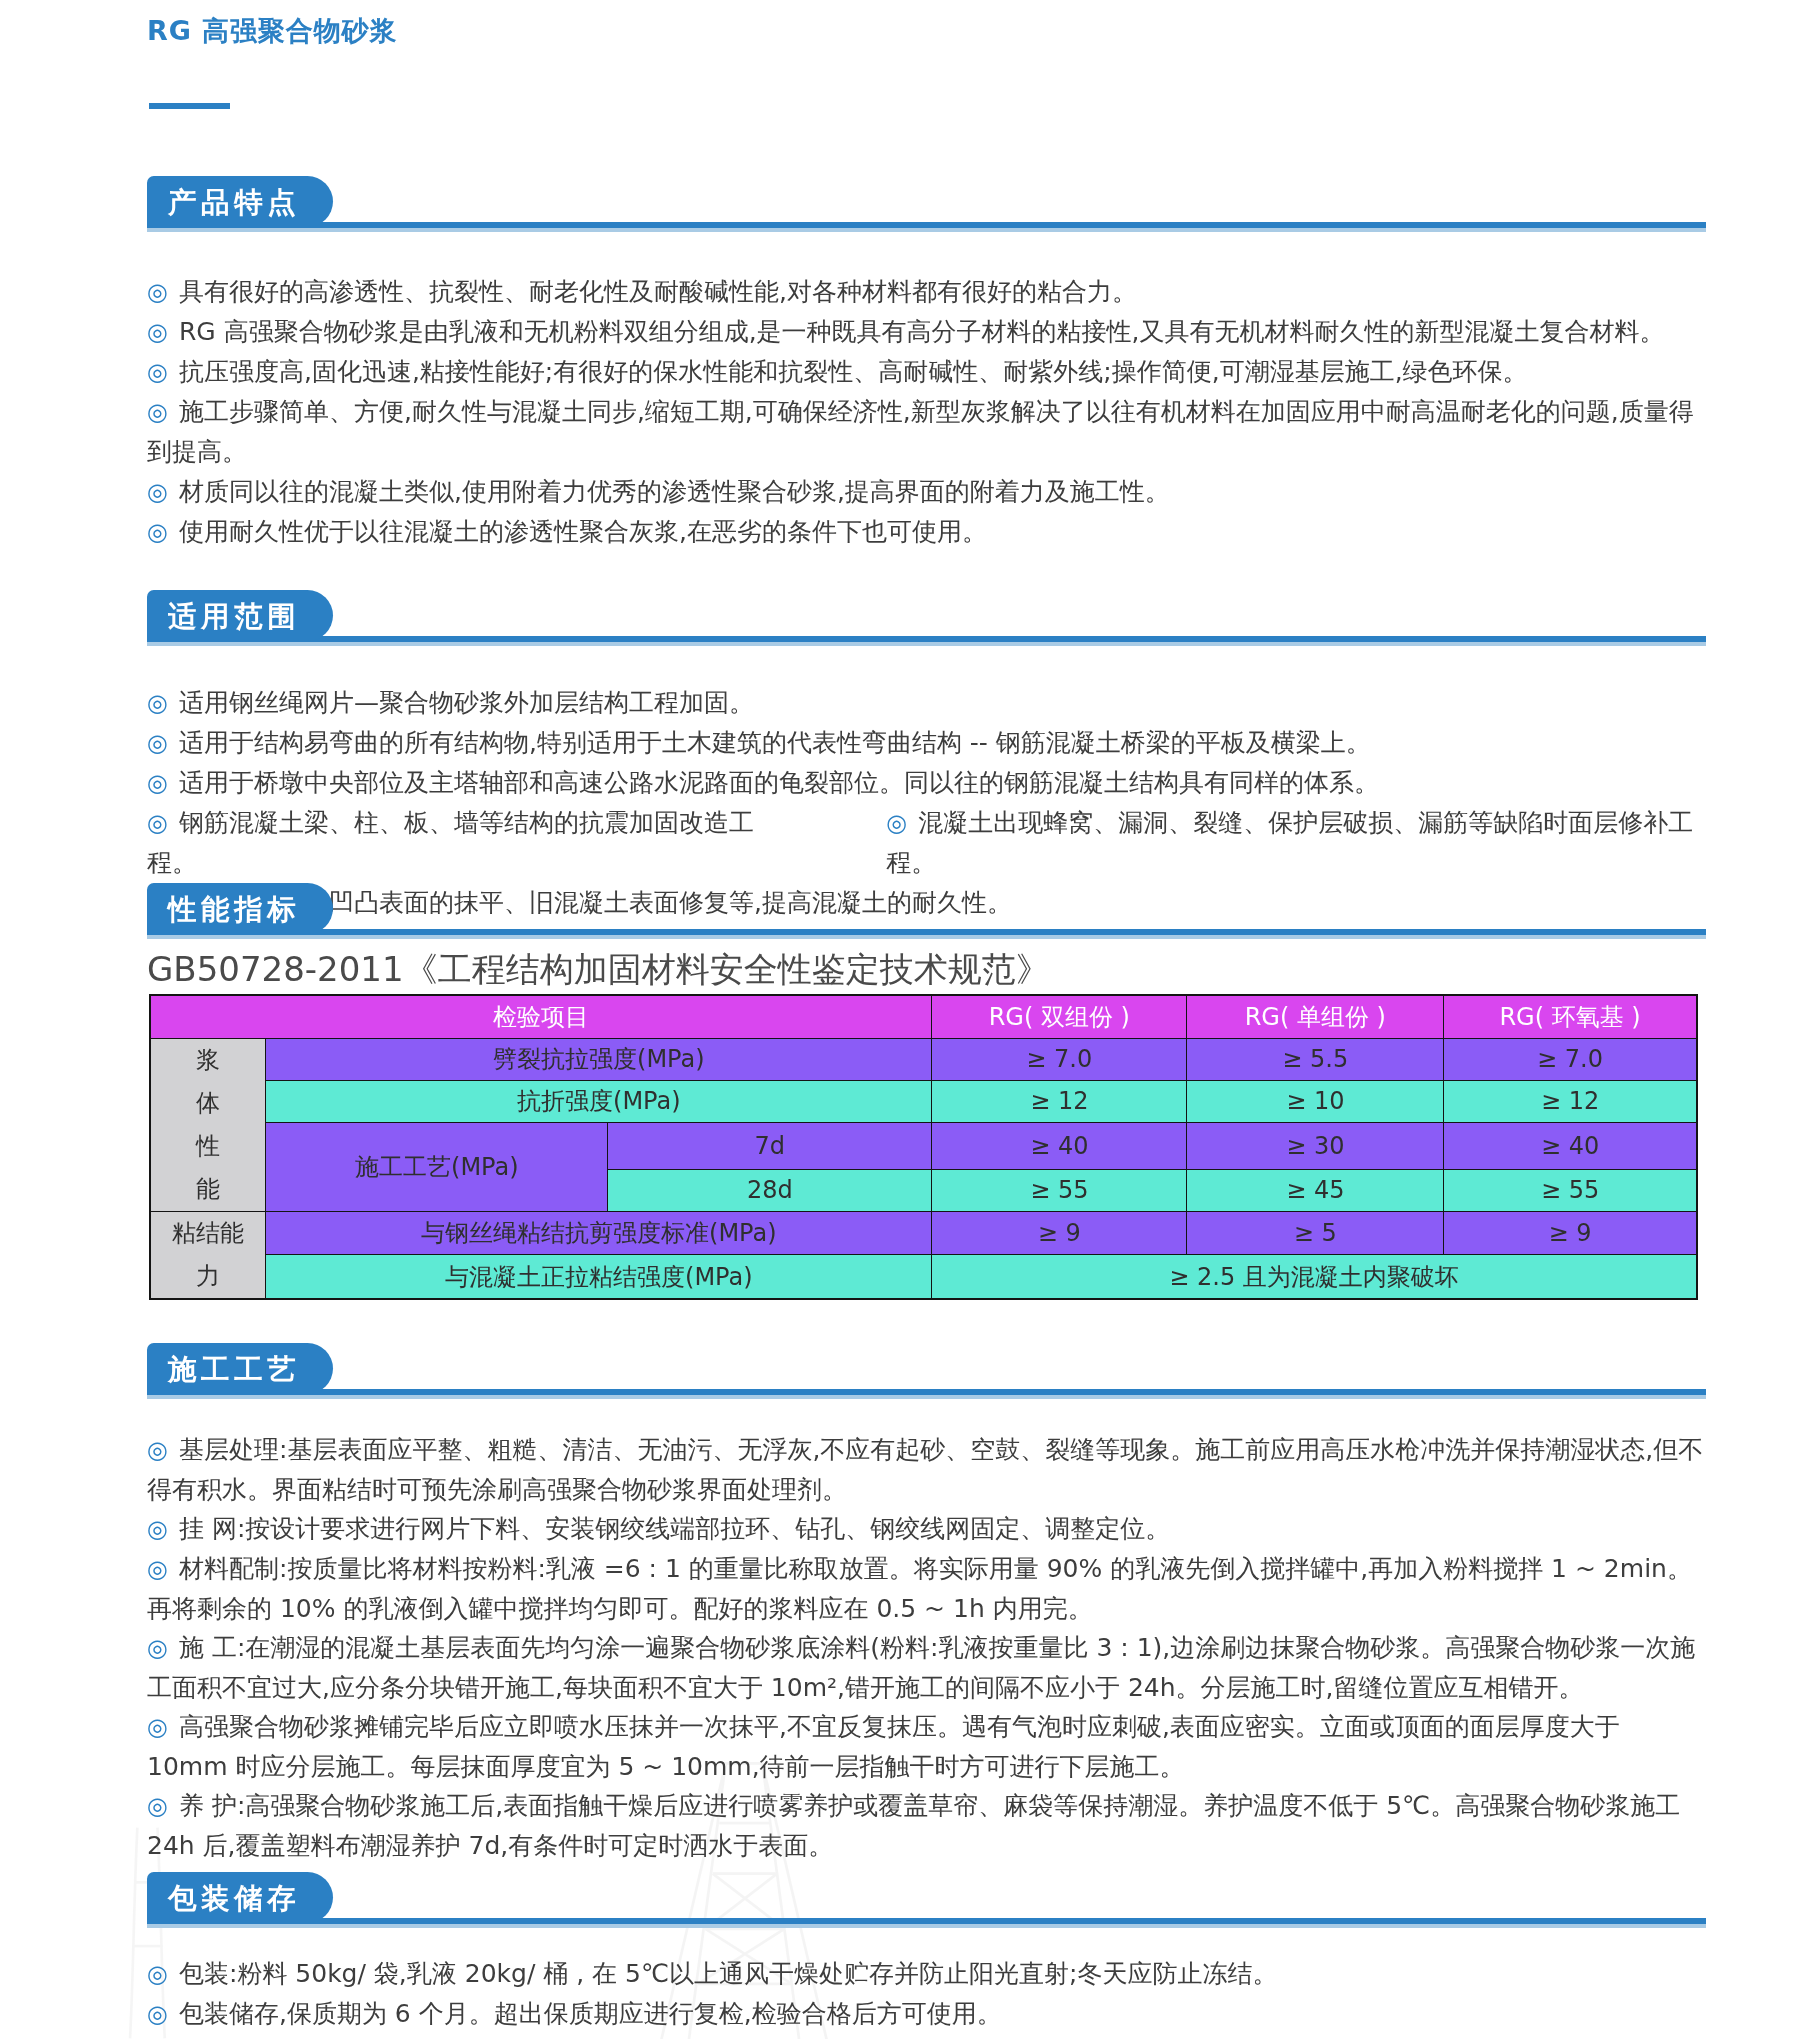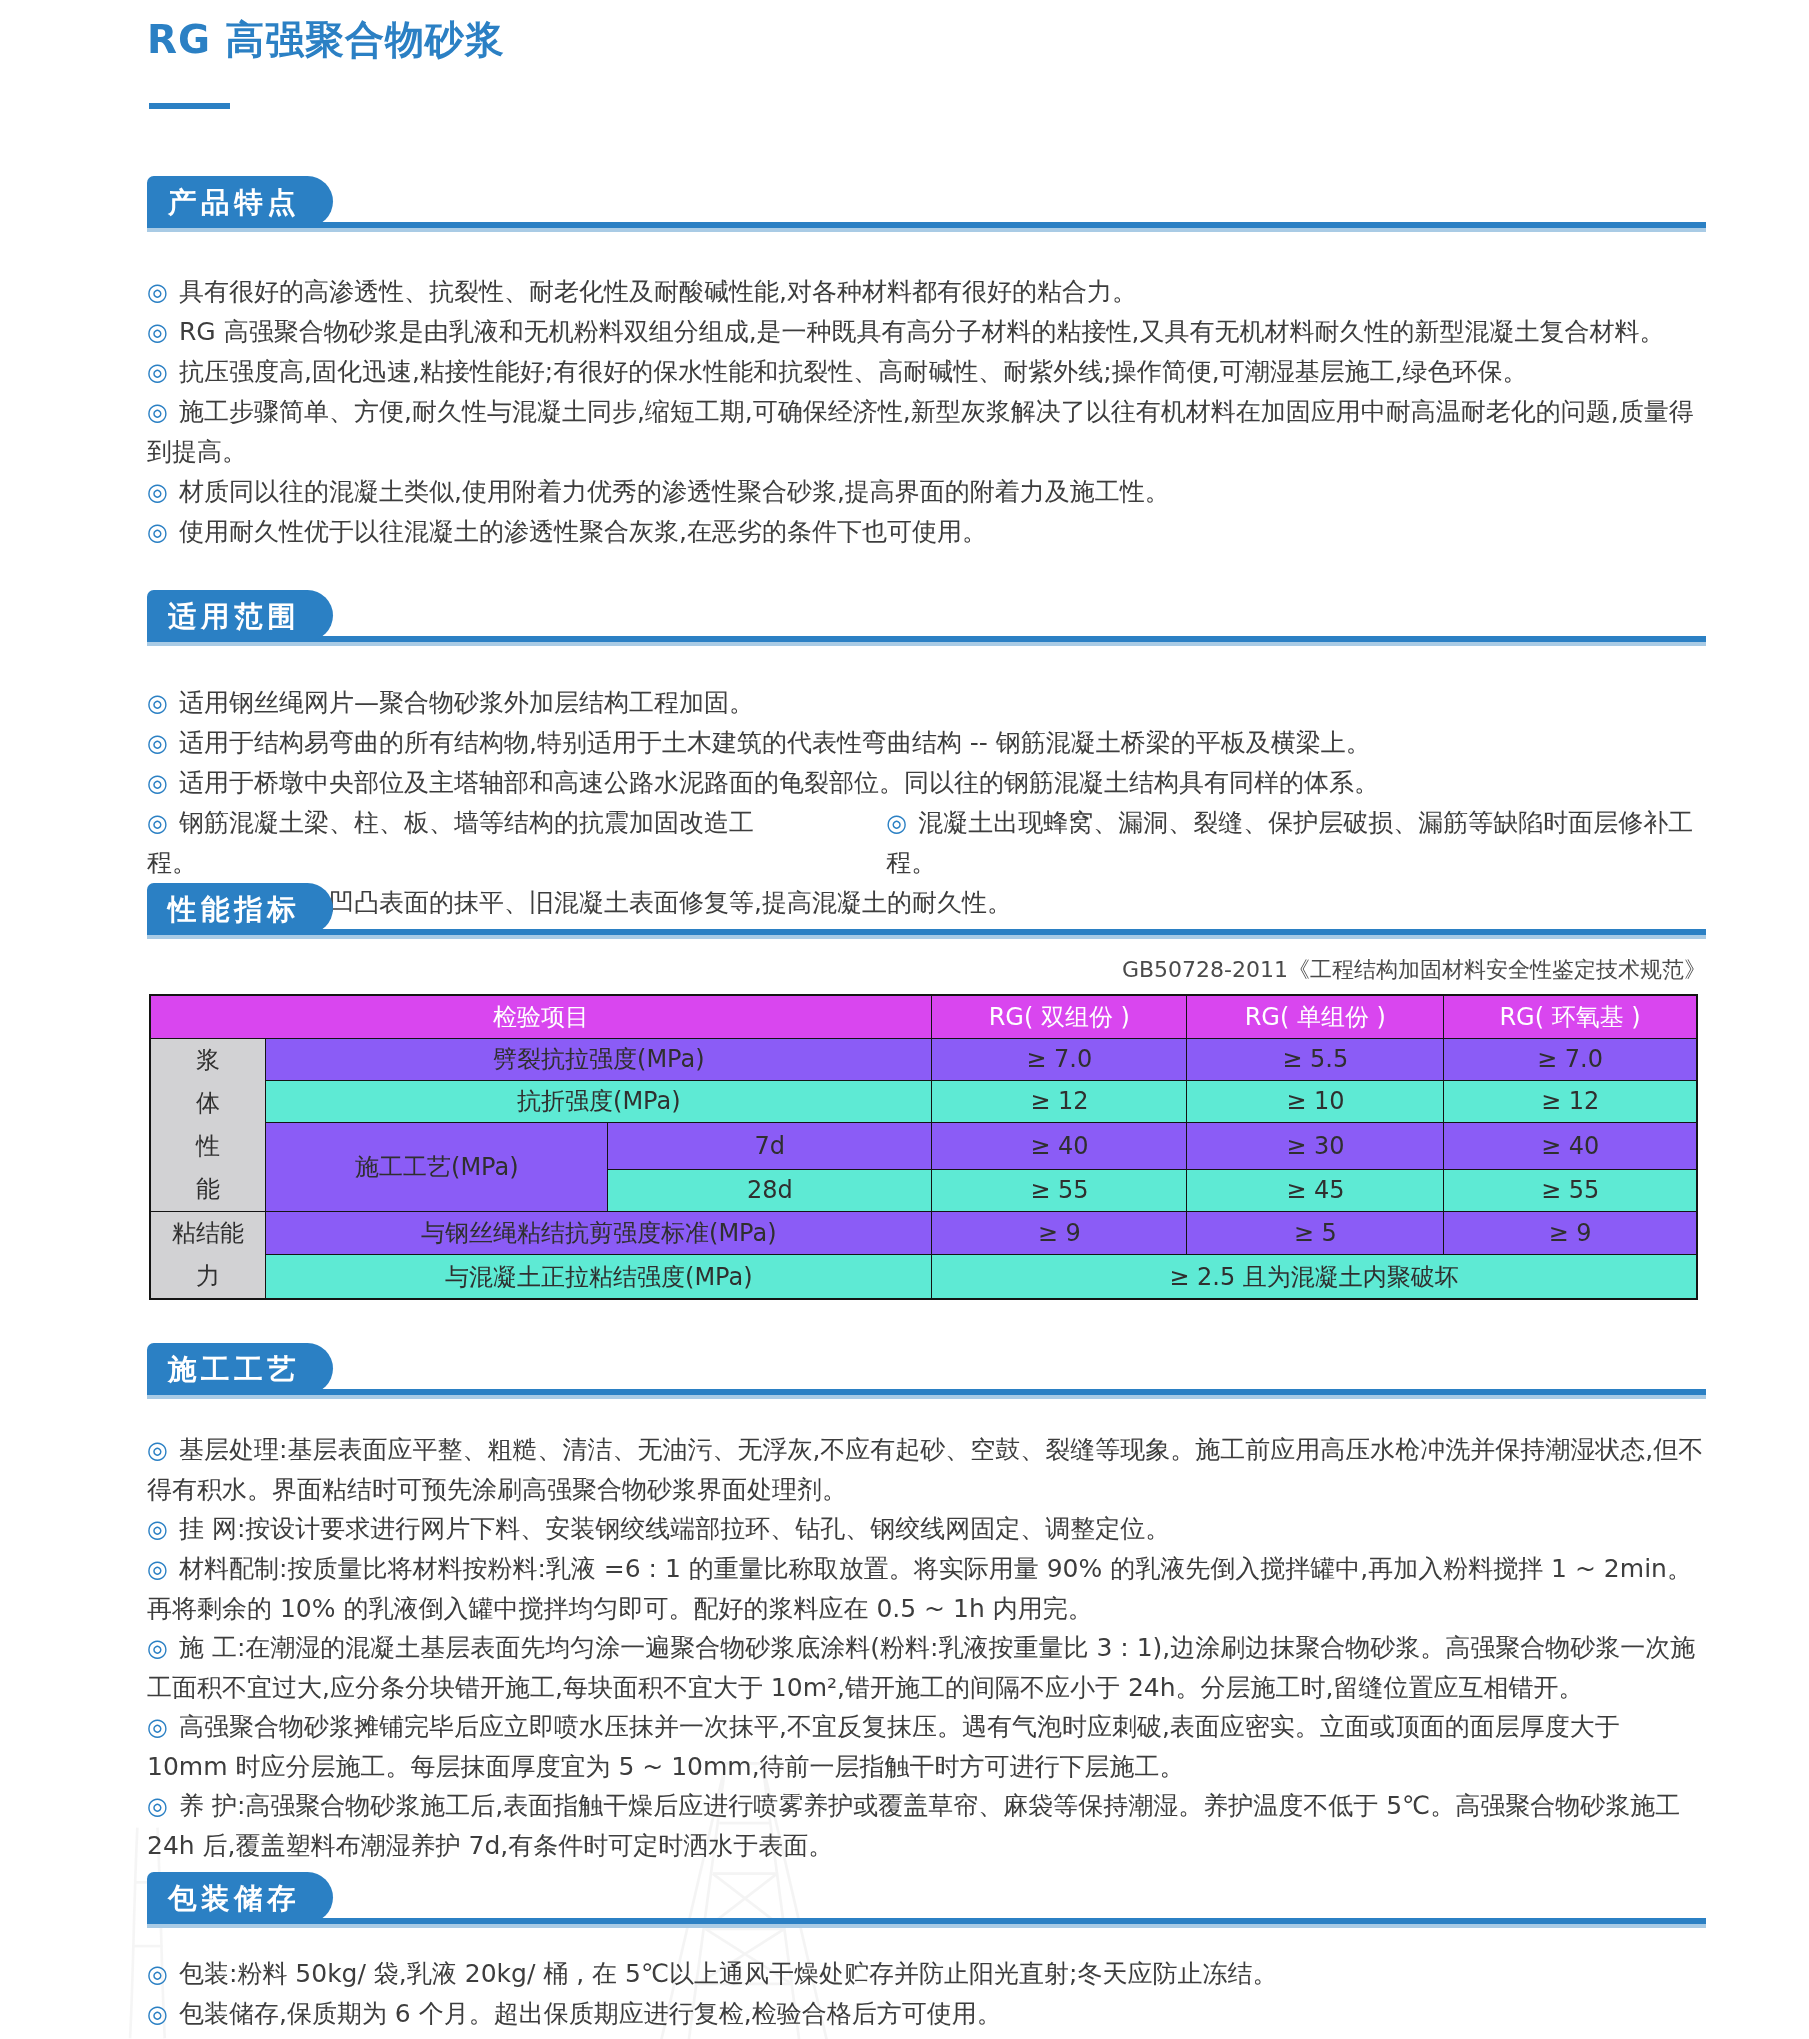--- a/index.html
+++ b/index.html
@@ -7,21 +7,21 @@
     position:relative;
     width:1809px; height:2040px;
     background:#ffffff;
     font-family:"DejaVu Sans","Liberation Sans",sans-serif;
     color:#3d3d3d;
     overflow:hidden;
   }
   
   .doc-title {
     position:absolute; left:147px; top:13px;
-    font-size:39px; font-weight:bold; color:#2b80c4; letter-spacing:0.9px;
+    font-size:27px; font-weight:bold; color:#2b80c4; letter-spacing:0.9px;
   }
   .title-underline {
     position:absolute; left:149px; top:103px;
     width:81px; height:6.4px; background:#2b80c4;
   }
   
   .watermark {
     position:absolute; left:551px; top:1745px;
     opacity:0.55; pointer-events:none;
   }
@@ -53,22 +53,22 @@
   .sec-process .bullets   { margin-top:31px; }
   .sec-packaging .bullets { margin-top:26px; }
   .bullet { font-size:25px; line-height:40px; color:#3d3d3d; }
   .sec-process .bullet { line-height:39px; }
   .bullet .mark { color:#2b80c4; padding-right:11px; font-size:24px; }
   .bullet-pair { display:flex;gap:12px; }
   .pair-right { margin-left:99px; }
 
   
   .perf-caption {
-    margin-top:13px; text-align:right;
-    font-size:22px; color:#4a4a4a; line-height:35px;
+    margin-top:13px; text-align:left;
+    font-size:34px; color:#4a4a4a; line-height:35px;
   }
   table.perf {
     border-collapse:collapse; table-layout:fixed;
     width:1546px; margin:7.3px 0 0 1.8px;
     border:2.8px solid #141414;
   }
   table.perf th, table.perf td {
     border:1.8px solid #141414;
     height:41px; padding:0 3.7px;
     text-align:center; vertical-align:middle;

